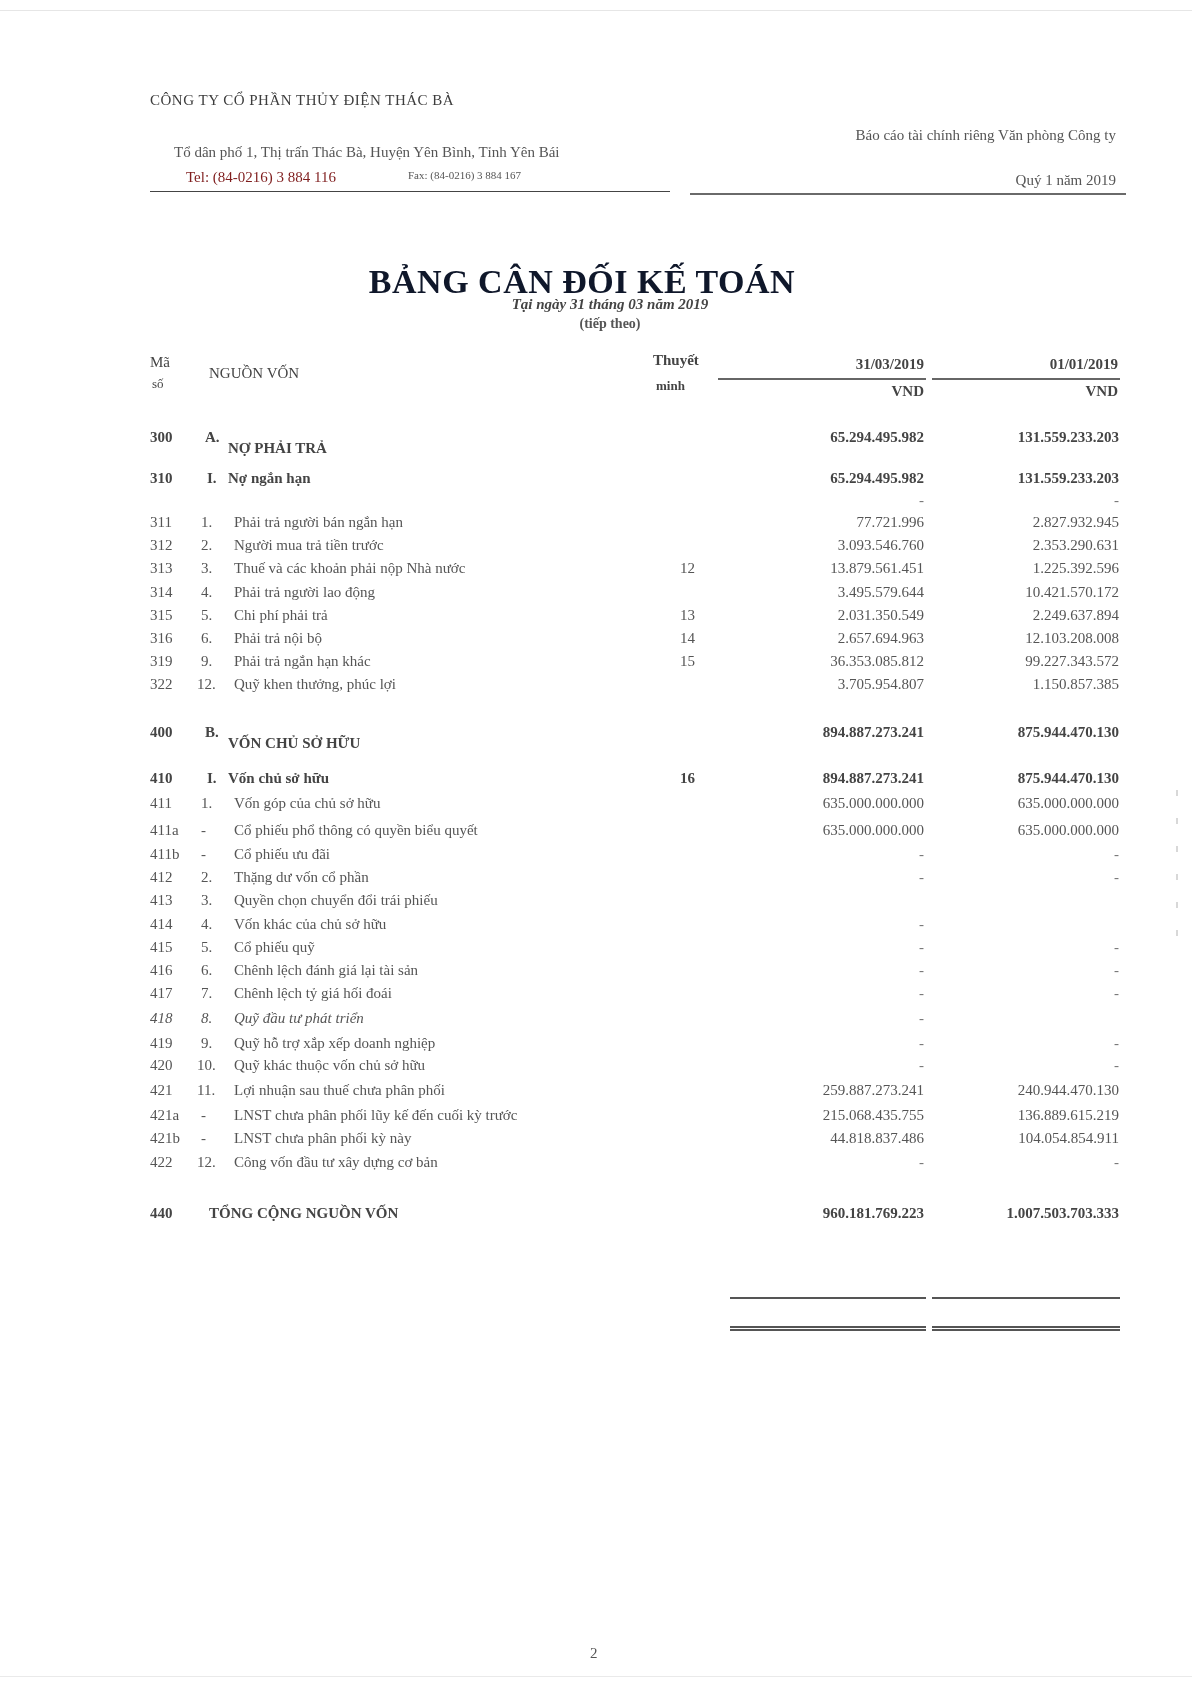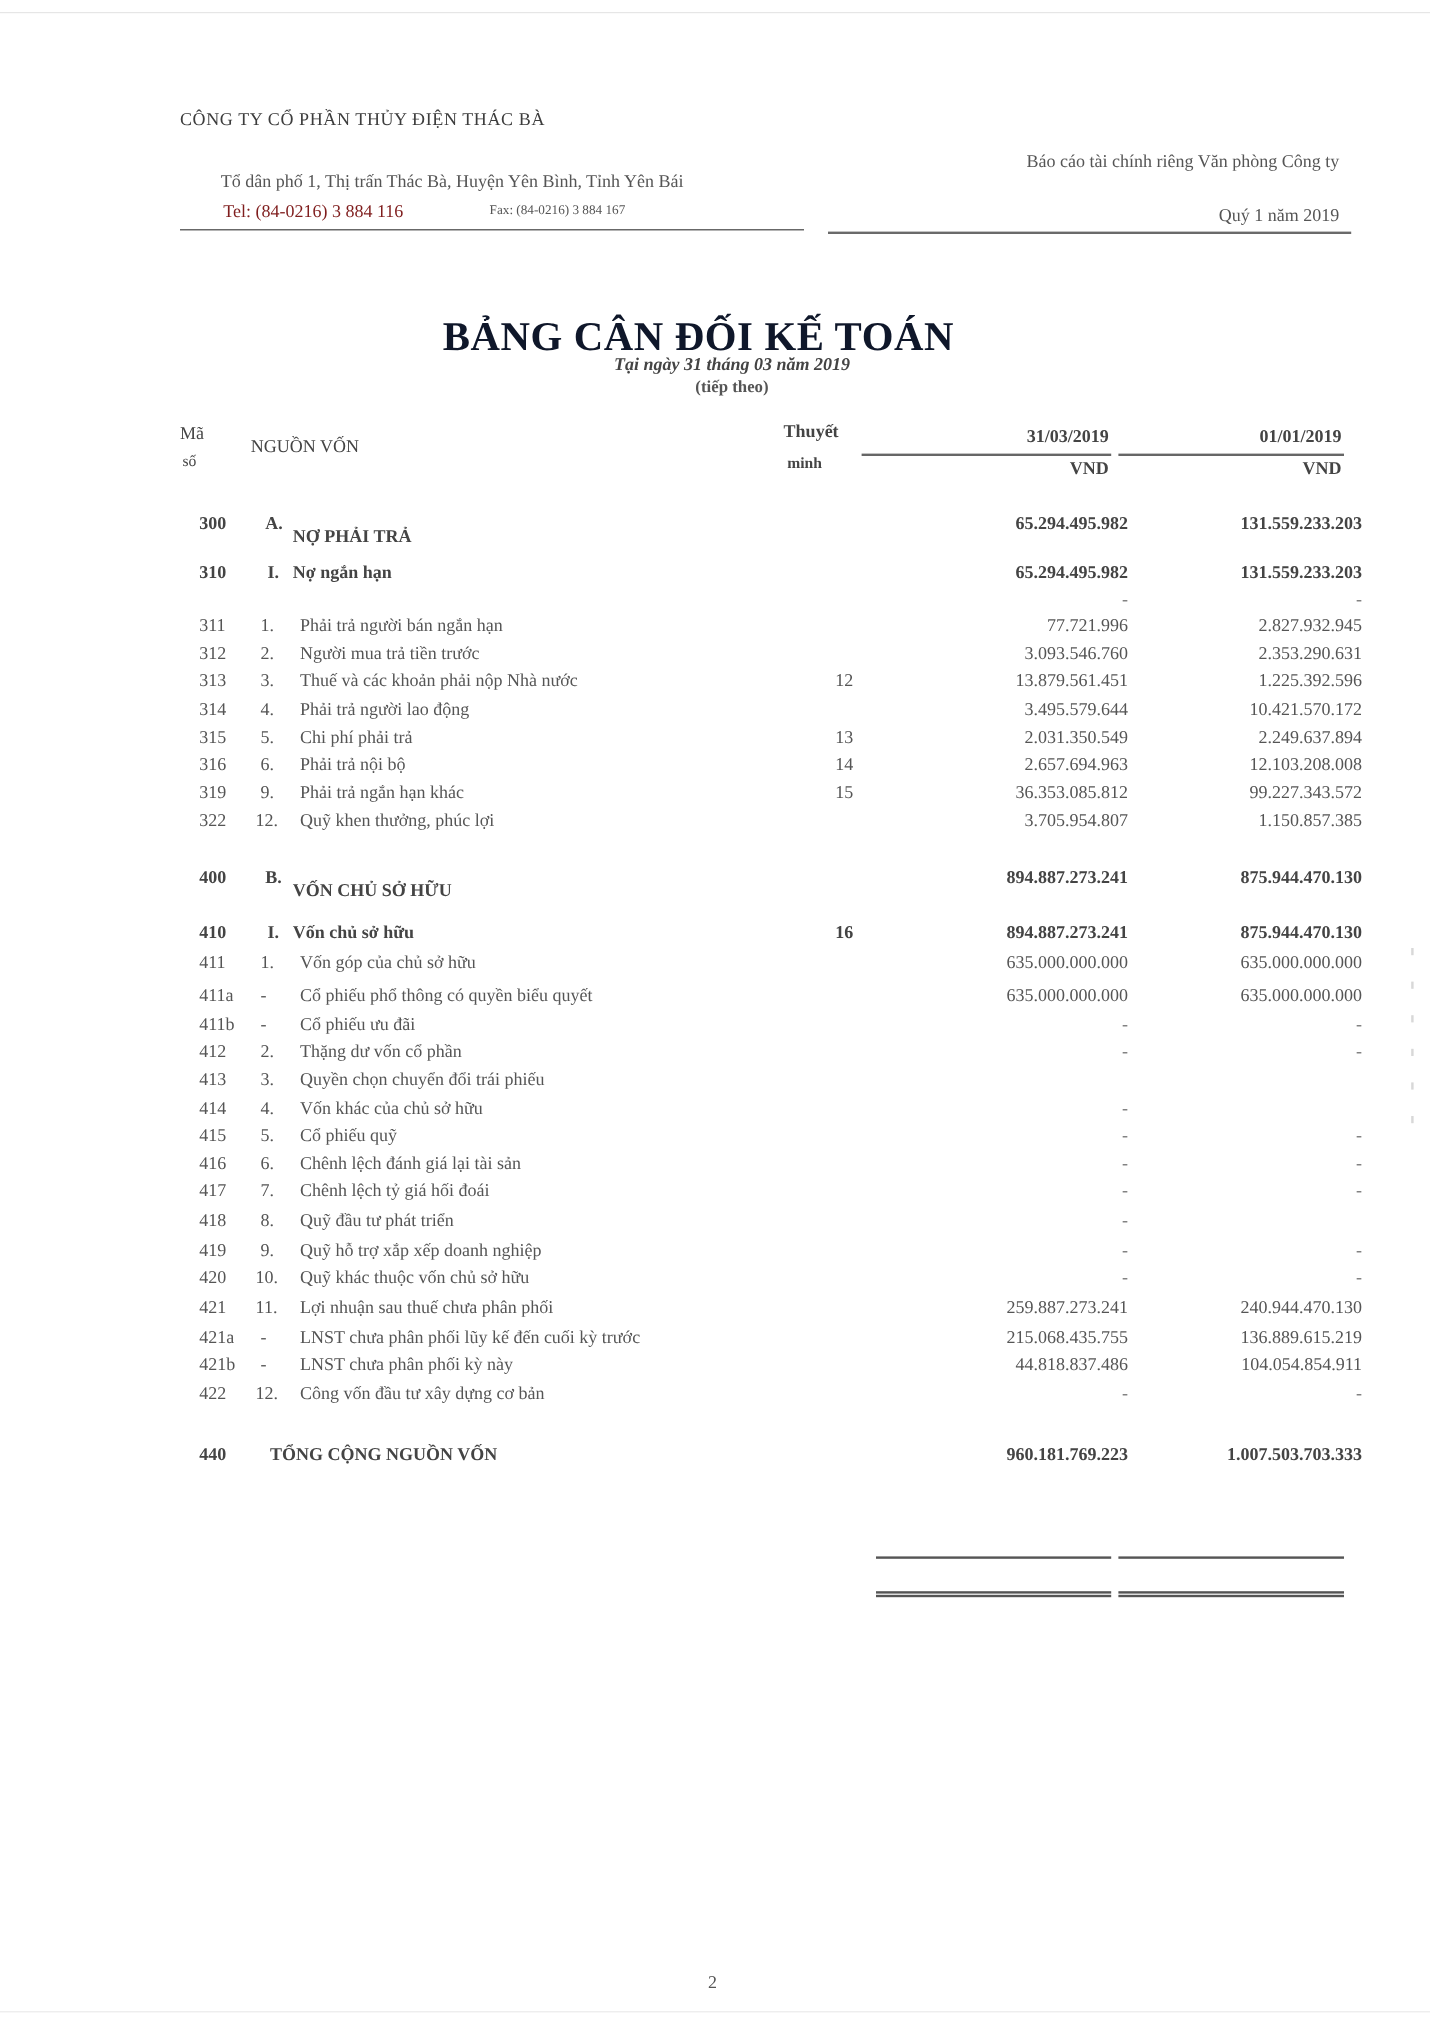--- a/index.html
+++ b/index.html
@@ -3,21 +3,21 @@
 <meta charset="utf-8">
 <style>
   html, body { margin: 0; padding: 0; }
   body {
     width: 1192px; height: 1686px; background: #ffffff; position: relative;
     font-family: "Liberation Serif", "DejaVu Serif", serif; color: #4a4a4a;
     overflow: hidden;
   }
   .topline { position: absolute; left: 0; top: 10px; width: 1192px; height: 1px; background: #e6e6e6; }
   .company { position: absolute; left: 150px; top: 92px; font-size: 15px; letter-spacing: 0.5px; color: #3d3d3d; }
-  .address { position: absolute; left: 184px; top: 144px; font-size: 15px; color: #555; }
+  .address { position: absolute; left: 174px; top: 144px; font-size: 15px; color: #555; }
   .tel { position: absolute; left: 186px; top: 169px; font-size: 15px; color: #7f1d1d; }
   .fax { position: absolute; left: 408px; top: 169px; font-size: 11px; color: #555; }
   .hdr-left-rule { position: absolute; left: 150px; top: 191px; width: 520px; height: 1px; background: #444; }
   .report-name { position: absolute; right: 76px; top: 127px; font-size: 15px; color: #555; }
   .period { position: absolute; right: 76px; top: 172px; font-size: 15px; color: #555; }
   .hdr-right-rule { position: absolute; left: 690px; top: 193px; width: 436px; height: 2px; background: #6a6a6a; }
 
   .title { position: absolute; left: 0; width: 1136px; top: 263px; text-align: center; font-size: 34px; font-weight: bold; color: #0f172a; letter-spacing: 0.5px; padding-left: 28px; box-sizing: border-box; }
   .subtitle { position: absolute; left: 0; width: 1192px; top: 296px; text-align: center; font-size: 15px; font-style: italic; font-weight: bold; color: #444; padding-left: 28px; box-sizing: border-box; }
   .cont { position: absolute; left: 0; width: 1192px; top: 316px; text-align: center; font-size: 14px; font-weight: bold; color: #555; padding-left: 28px; box-sizing: border-box; }
@@ -28,21 +28,21 @@
   .h-source { left: 209px; top: 365px; }
   .h-thuyet { left: 653px; top: 352px; font-weight: bold; }
   .h-minh { left: 656px; top: 378px; font-weight: bold; font-size: 13px; }
   .h-d1 { left: 780px; width: 144px; text-align: right; top: 356px; font-weight: bold; }
   .h-d2 { left: 950px; width: 168px; text-align: right; top: 356px; font-weight: bold; }
   .h-c1 { left: 780px; width: 144px; text-align: right; top: 383px; font-weight: bold; }
   .h-c2 { left: 950px; width: 168px; text-align: right; top: 383px; font-weight: bold; }
   .h-rule1 { position: absolute; left: 718px; top: 378px; width: 208px; height: 2px; background: #666; }
   .h-rule2 { position: absolute; left: 932px; top: 378px; width: 188px; height: 2px; background: #666; }
 
-  .row { position: absolute; left: 16px; width: 944px; height: 20px; font-size: 15px; color: #555; padding-left: 28px; }
+  .row { position: absolute; left: 0; width: 944px; height: 20px; font-size: 15px; color: #555; padding-left: 28px; }
   .row > span { position: absolute; top: 0; white-space: nowrap; }
   .row .code { left: 150px; width: 46px; }
   .row .idx { left: 201px; width: 30px; }
   .row .label { left: 234px; }
   .row .note { left: 680px; }
   .row .v1 { left: 760px; width: 164px; text-align: right; }
   .row .v2 { left: 940px; width: 179px; text-align: right; }
   .row.major { font-weight: bold; color: #444; }
   .row.major .idx { left: 205px; }
   .row.major .label { left: 228px; margin-top: 11px; }
@@ -264,21 +264,21 @@
       <span class="v2 dash">-</span>
     </div>
     <div class="row " style="top: 985px;">
       <span class="code">417</span>
       <span class="idx">7.</span>
       <span class="label">Chênh lệch tỷ giá hối đoái</span>
       <span class="note"></span>
       <span class="v1 dash">-</span>
       <span class="v2 dash">-</span>
     </div>
-    <div class="row " style="top: 1010px;">
+    <div class="row " style="top: 1010px; font-style: italic;">
       <span class="code">418</span>
       <span class="idx">8.</span>
       <span class="label">Quỹ đầu tư phát triển</span>
       <span class="note"></span>
       <span class="v1 dash">-</span>
       <span class="v2"></span>
     </div>
     <div class="row " style="top: 1035px;">
       <span class="code">419</span>
       <span class="idx">9.</span>

